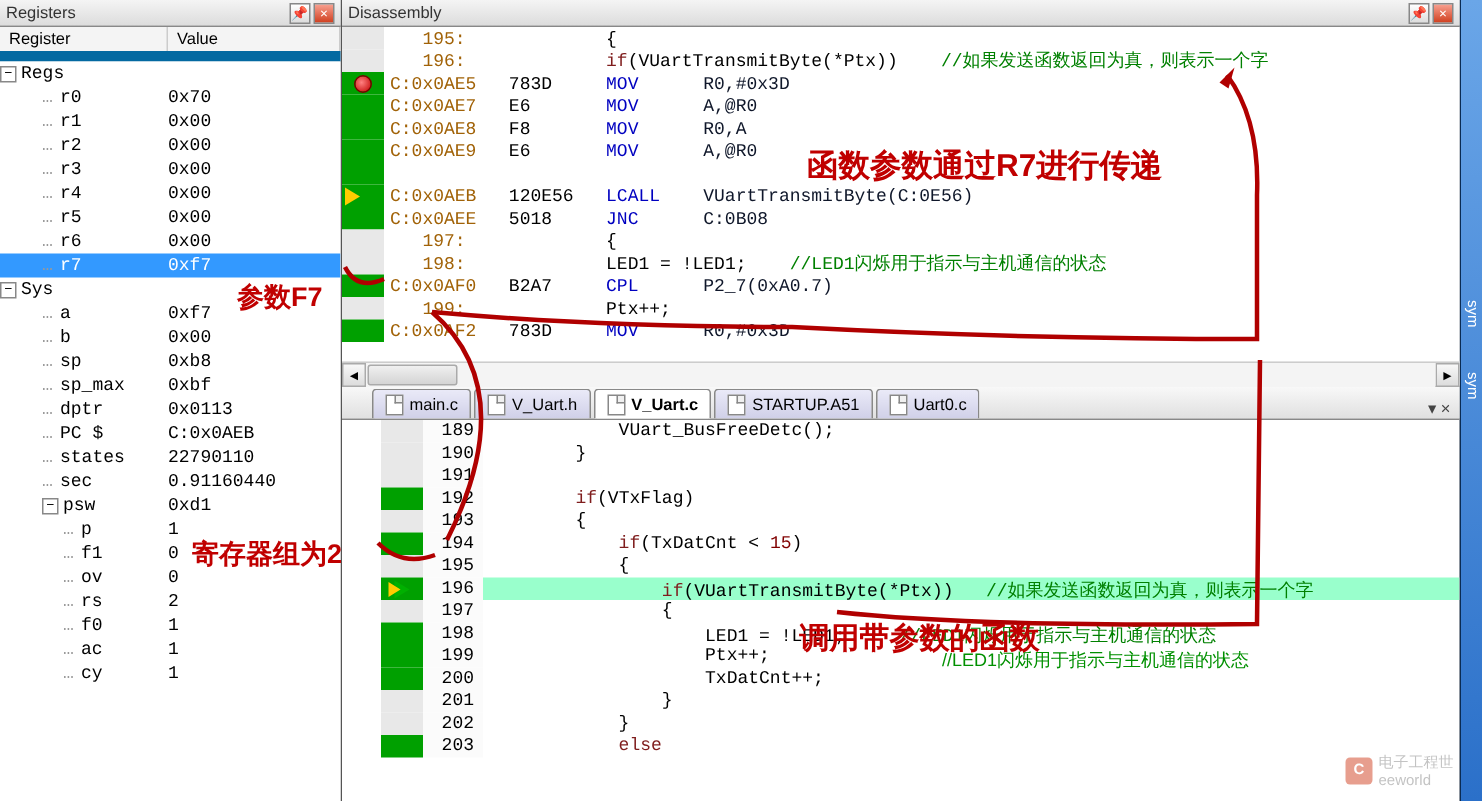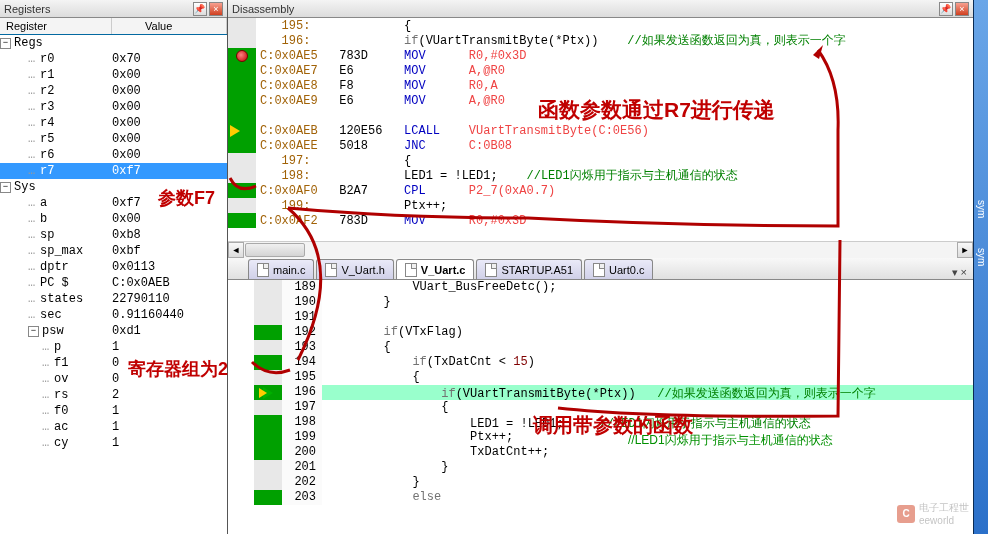--- a/index.html
+++ b/index.html
@@ -9,21 +9,21 @@
   .right-col { flex: 1; display: flex; flex-direction: column; background: #fff; position: relative; }
   .side-strip { width: 15px; background: linear-gradient(to bottom, #6aa6e8, #2b70c9); border-left: 1px solid #0a2b53; display: flex; flex-direction: column; align-items: center; gap: 30px; padding-top: 200px; }
   .side-strip div { font-size: 10px; color: #fff; writing-mode: vertical-rl; text-orientation: mixed; }
 
   .panel-hdr { height: 18px; background: linear-gradient(to bottom, #f4f4f4, #dcdcdc); border-bottom: 1px solid #888; display: flex; align-items: center; padding: 0 4px; font-size: 11px; color: #333; }
   .panel-hdr .spacer { flex: 1; }
   .hdr-btn { width: 14px; height: 14px; margin-left: 2px; background: linear-gradient(to bottom, #fff, #dcdcdc); border: 1px solid #888; display: flex; align-items: center; justify-content: center; font-size: 9px; color: #222; }
   .hdr-btn.close { background: linear-gradient(to bottom, #f8a090, #d04020); color: #fff; }
   .hdr-btn.pin { color: #444; }
 
-  .reg-table-hdr { display: flex; background: #f4f4f4; border-bottom: 1px solid #0369a1; gap: 27px; }
+  .reg-table-hdr { display: flex; background: #f4f4f4; border-bottom: 7px solid #0369a1; }
   .reg-table-hdr div { padding: 2px 6px; border-right: 1px solid #ccc; font-size: 11px; }
   .reg-col-name { width: 112px; }
   .reg-col-val { flex: 1; }
 
   .reg-tree { flex: 1; overflow: auto; background: #fff; font-family: "Courier New", monospace; font-size: 12px; }
   .reg-row { display: flex; align-items: center; height: 16px; }
   .reg-row.sel { background: #3399ff; color: #fff; }
   .reg-name { width: 112px; display: flex; align-items: center; overflow: hidden; white-space: nowrap; }
   .reg-val { flex: 1; white-space: nowrap; }
   .tree-indent { display: inline-block; }
@@ -34,22 +34,22 @@
   .disasm-lines { flex: 1; overflow: hidden; font-family: "Courier New", monospace; font-size: 12px; position: relative; }
   .d-row { display: flex; align-items: center; height: 15px; }
   .d-margin { width: 28px; height: 100%; background: #e8e8e8; display: flex; align-items: center; justify-content: center; position: relative; }
   .d-margin.green { background: #00a000; }
   .d-margin .bp { width: 12px; height: 12px; background: radial-gradient(circle at 4px 4px, #ff8080, #c00000); border-radius: 50%; border: 1px solid #700; }
   .d-margin .pc { position: absolute; width: 0; height: 0; border-top: 6px solid transparent; border-bottom: 6px solid transparent; border-left: 10px solid #ffcc00; left: 2px; }
   .d-text { padding-left: 4px; white-space: pre; }
   .addr { color: #a16207; }
   .opcode { color: #000; }
   .mnem { color: #0000c0; }
-  .operand { color: #ef4444; }
-  .src-kw { color: #737373; }
+  .operand { color: #0f172a; }
+  .src-kw { color: #7f1d1d; }
   .src { color: #000; }
   .cmt { color: #008000; }
   .num { color: #800000; }
 
   .h-scroll { height: 16px; background: #f4f4f4; border-top: 1px solid #ccc; display: flex; align-items: center; }
   .sb-btn { width: 16px; height: 16px; background: linear-gradient(to bottom,#f8f8f8,#dcdcdc); border: 1px solid #aaa; display: flex; align-items: center; justify-content: center; font-size: 9px; }
   .sb-track { flex: 1; height: 16px; background: #f4f4f4; position: relative; }
   .sb-thumb { position: absolute; height: 14px; top: 1px; background: linear-gradient(to bottom,#f0f0f0,#d4d4d4); border: 1px solid #aaa; border-radius: 2px; }
 
   .tabs-row { height: 22px; background: linear-gradient(to bottom,#f8f8f8,#e0e0e0); display: flex; align-items: flex-end; padding-left: 20px; border-bottom: 1px solid #888; gap: 2px; }

